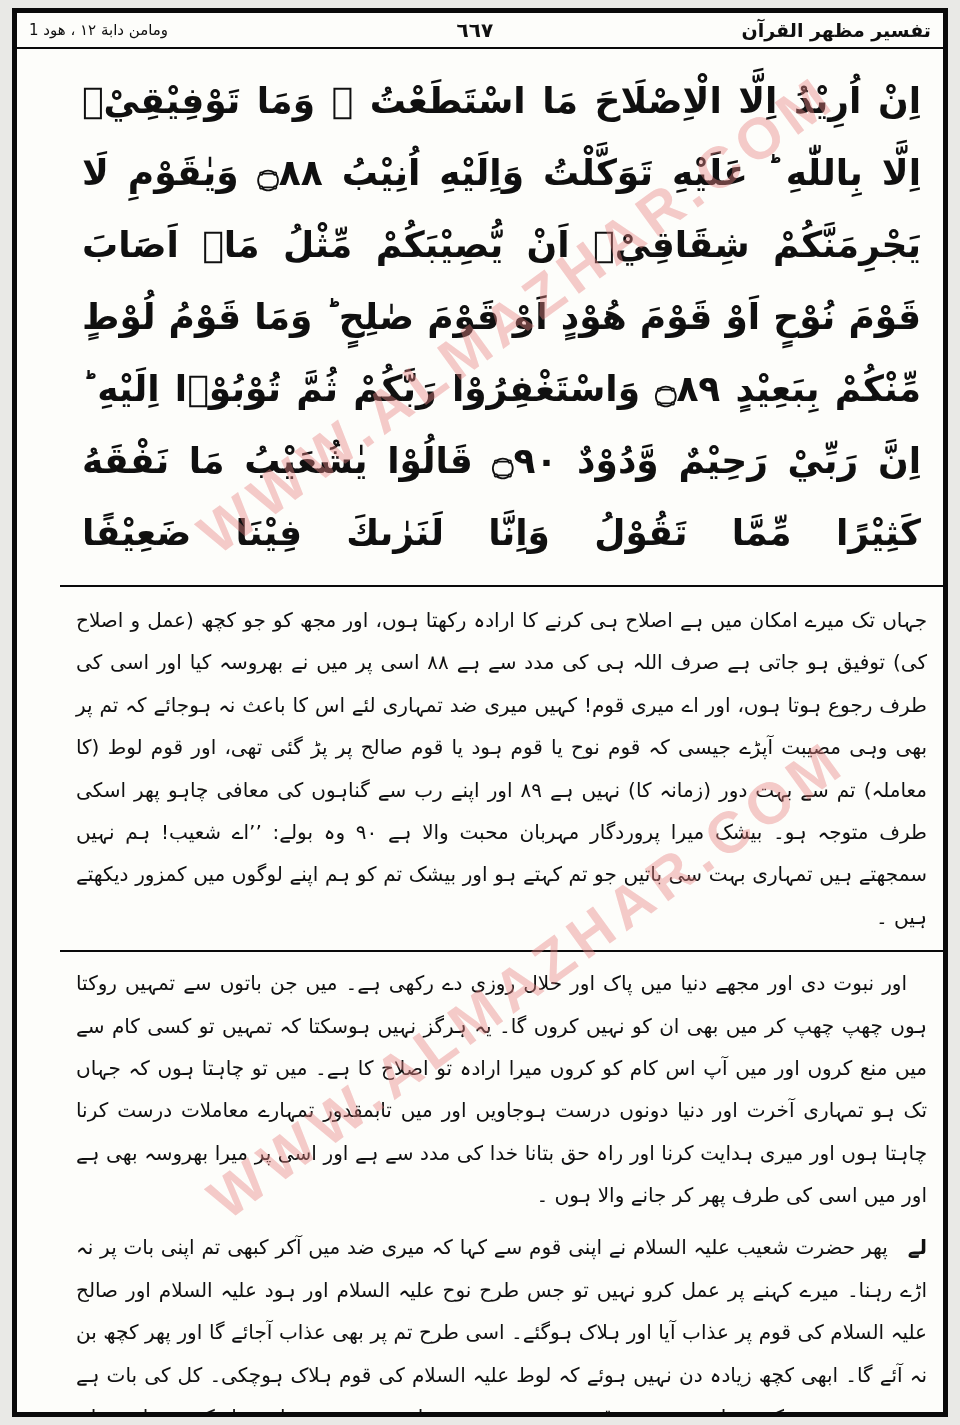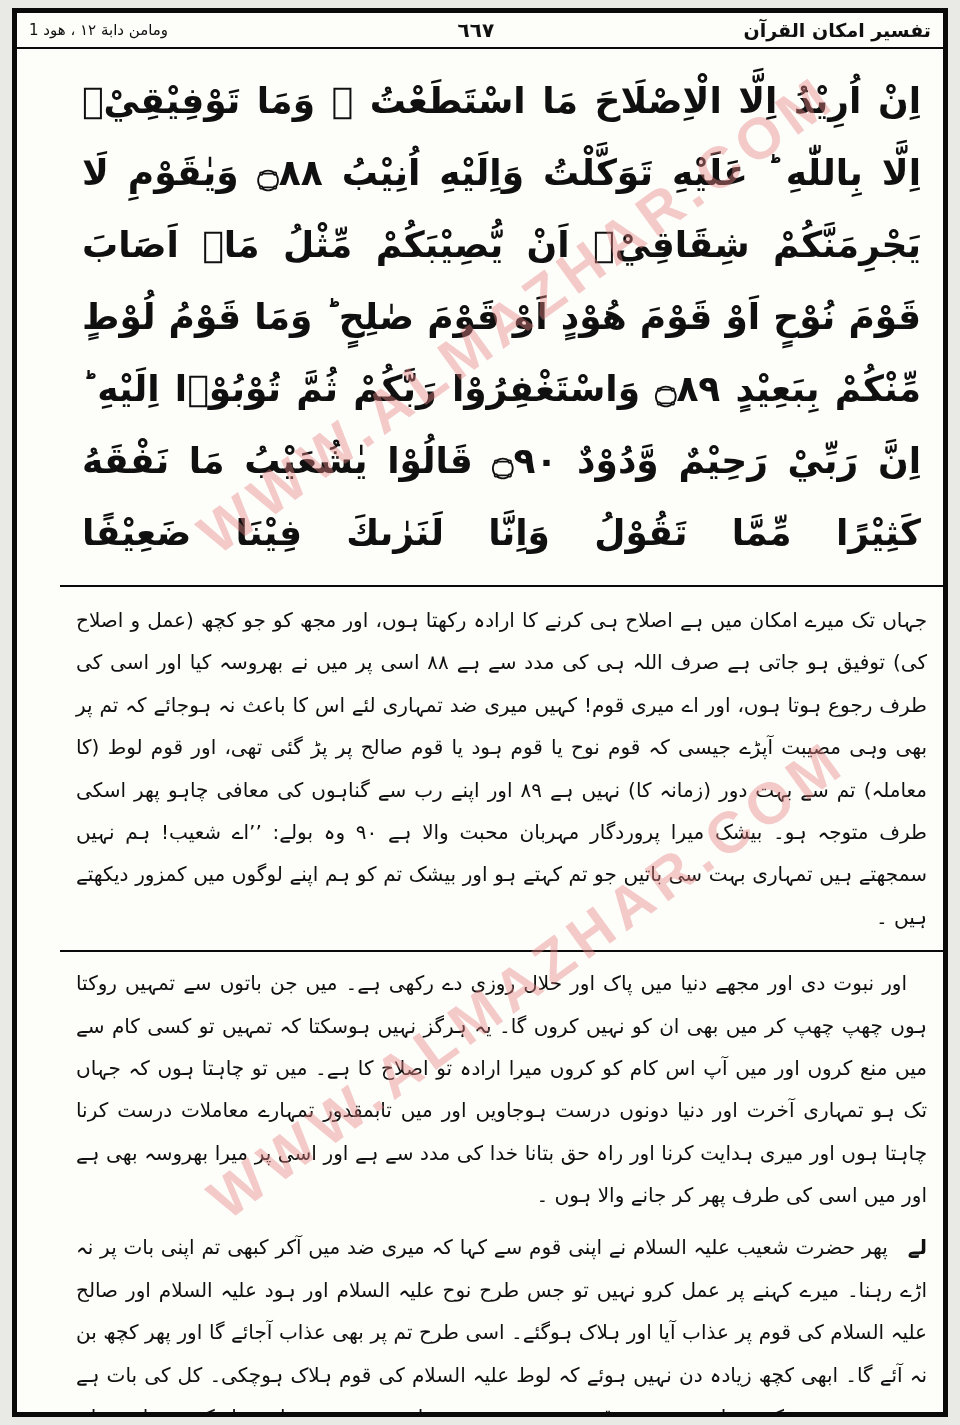--- a/index.html
+++ b/index.html
@@ -97,21 +97,21 @@
   }
   .watermark.wm-top { left: 225px; top: 500px; }
   .watermark.wm-bottom { left: 235px; top: 1165px; }
 </style>
 </head>
 <body>
 
 <div class="page-frame">
 
   <div class="page-header">
-    <span class="book-title">تفسير امکان القرآن</span>
+    <span class="book-title">تفسير مظهر القرآن</span>
     <span class="page-number">٦٦٧</span>
     <span class="header-note">ومامن دابة ۱۲ ، هود 1</span>
   </div>
 
   <div class="content">
 
     <div class="quran-block" lang="ar">اِنْ اُرِيْدُ اِلَّا الْاِصْلَاحَ مَا اسْتَطَعْتُ ۚ وَمَا تَوْفِيْقِيْۤ اِلَّا بِاللّٰهِ ؕ عَلَيْهِ تَوَكَّلْتُ وَاِلَيْهِ اُنِيْبُ ۝۸۸ وَيٰقَوْمِ لَا يَجْرِمَنَّكُمْ شِقَاقِيْۤ اَنْ يُّصِيْبَكُمْ مِّثْلُ مَاۤ اَصَابَ قَوْمَ نُوْحٍ اَوْ قَوْمَ هُوْدٍ اَوْ قَوْمَ صٰلِحٍ ؕ وَمَا قَوْمُ لُوْطٍ مِّنْكُمْ بِبَعِيْدٍ ۝۸۹ وَاسْتَغْفِرُوْا رَبَّكُمْ ثُمَّ تُوْبُوْۤا اِلَيْهِ ؕ اِنَّ رَبِّيْ رَحِيْمٌ وَّدُوْدٌ ۝۹۰ قَالُوْا يٰشُعَيْبُ مَا نَفْقَهُ كَثِيْرًا مِّمَّا تَقُوْلُ وَاِنَّا لَنَرٰىكَ فِيْنَا ضَعِيْفًا</div>
 
     <hr class="section-divider">
 

